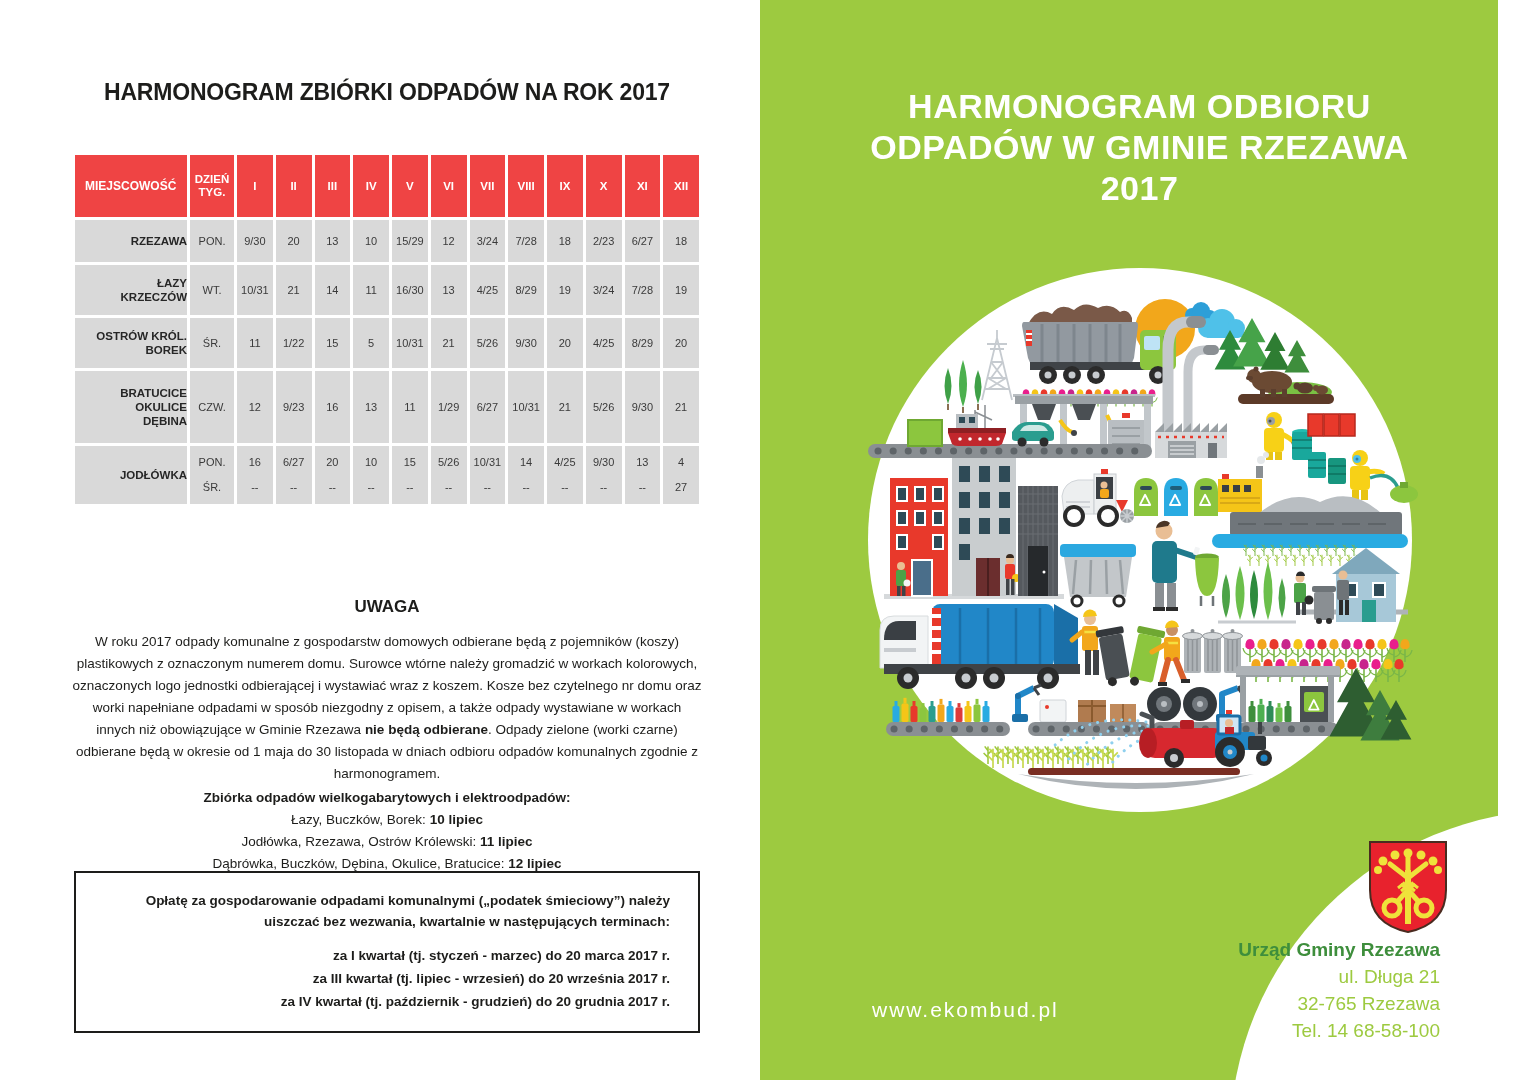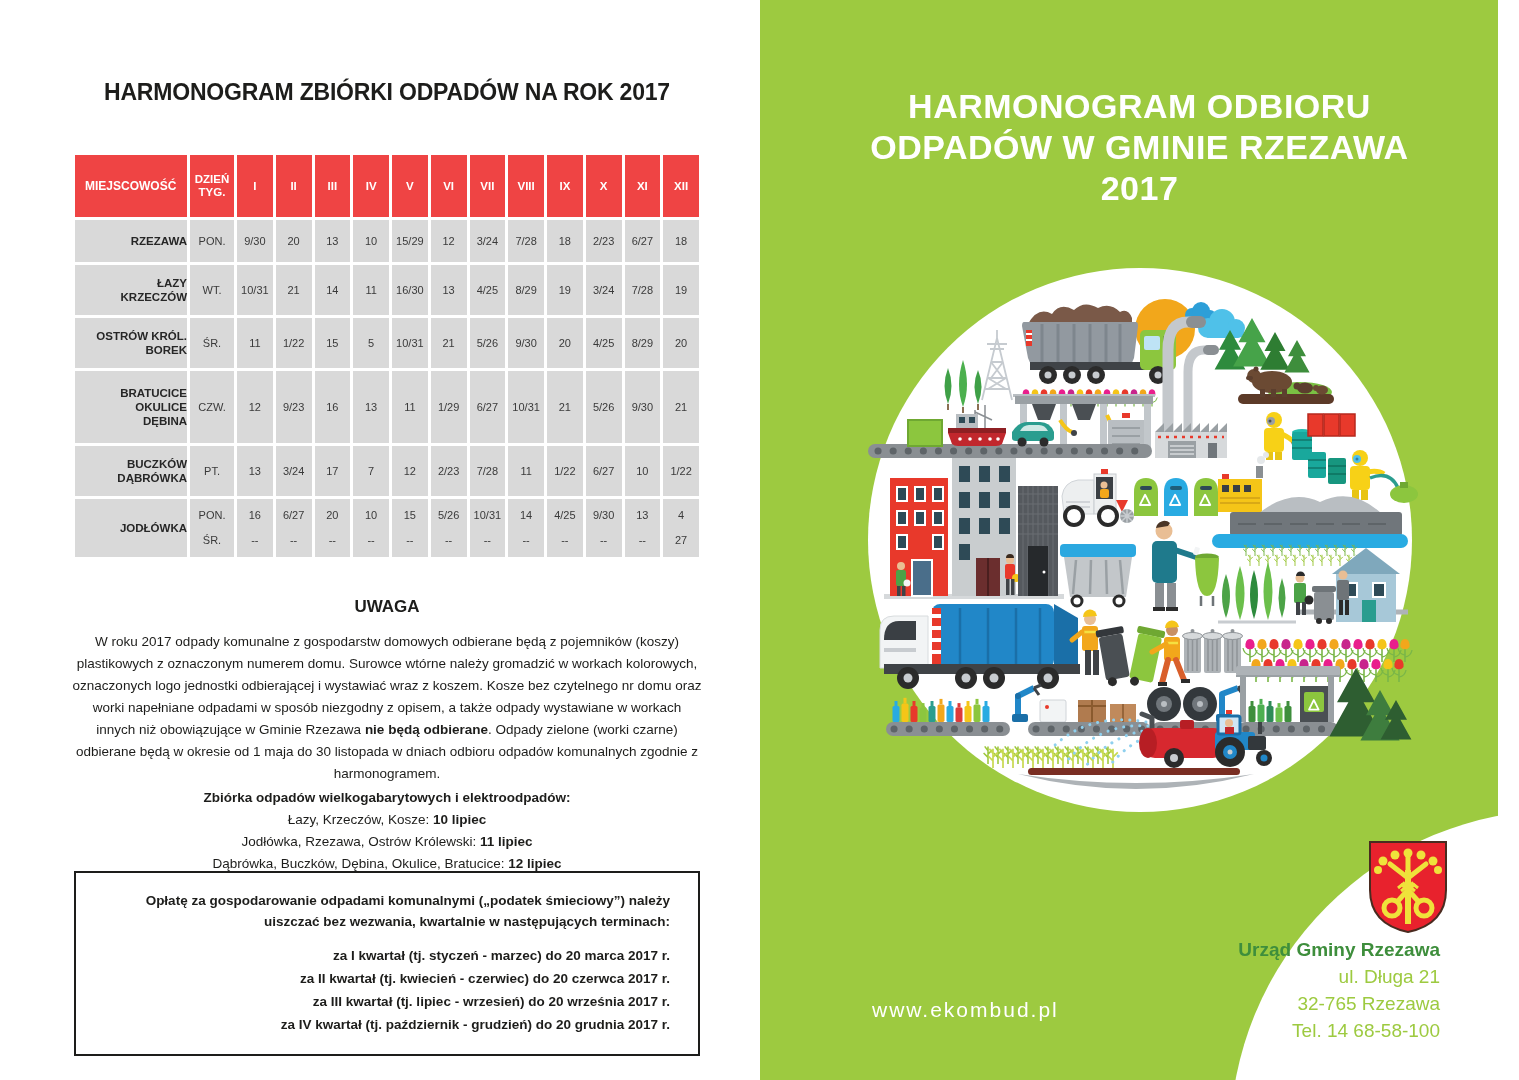--- a/index.html
+++ b/index.html
@@ -144,37 +144,20 @@
             <td class="val">13</td>
             <td class="val">11</td>
             <td class="val">1/29</td>
             <td class="val">6/27</td>
             <td class="val">10/31</td>
             <td class="val">21</td>
             <td class="val">5/26</td>
             <td class="val">9/30</td>
             <td class="val">21</td>
           </tr>
-          <tr class="r5">
-            <td class="place">BUCZKÓW
-DĄBRÓWKA</td>
-            <td class="day">PT.</td>
-            <td class="val">13</td>
-            <td class="val">3/24</td>
-            <td class="val">17</td>
-            <td class="val">7</td>
-            <td class="val">12</td>
-            <td class="val">2/23</td>
-            <td class="val">7/28</td>
-            <td class="val">11</td>
-            <td class="val">1/22</td>
-            <td class="val">6/27</td>
-            <td class="val">10</td>
-            <td class="val">1/22</td>
-          </tr>
           <tr class="r6">
             <td class="place">JODŁÓWKA</td>
             <td class="day">PON.
 ŚR.</td>
             <td class="val">16
 --</td>
             <td class="val">6/27
 --</td>
             <td class="val">20
 --</td>
@@ -200,29 +183,28 @@
         </tbody>
       </table>
 
       <div class="uwaga">
         <h2>UWAGA</h2>
         <p><span>W roku 2017 odpady komunalne z gospodarstw domowych odbierane będą z pojemników (koszy) plastikowych z oznaczonym numerem domu. Surowce wtórne należy gromadzić w workach kolorowych, oznaczonych logo jednostki odbierającej i wystawiać wraz z koszem. Kosze bez czytelnego nr domu oraz worki napełniane odpadami w sposób niezgodny z opisem, a także odpady wystawiane w workach innych niż obowiązujące w Gminie Rzezawa </span><b>nie będą odbierane</b><span>. Odpady zielone (worki czarne) odbierane będą w okresie od 1 maja do 30 listopada w dniach odbioru odpadów komunalnych zgodnie z harmonogramem.</span></p>
       </div>
 
       <div class="bulky">
         <div class="b-title">Zbiórka odpadów wielkogabarytowych i elektroodpadów:</div>
-        <div><span>Łazy, Krzeczów, Kosze: </span><b>10 lipiec</b></div>
+        <div><span>Łazy, Buczków, Borek: </span><b>10 lipiec</b></div>
         <div><span>Jodłówka, Rzezawa, Ostrów Królewski: </span><b>11 lipiec</b></div>
         <div><span>Dąbrówka, Buczków, Dębina, Okulice, Bratucice: </span><b>12 lipiec</b></div>
       </div>
 
       <div class="fee-box">
         <div class="intro">Opłatę za gospodarowanie odpadami komunalnymi („podatek śmieciowy”) należy uiszczać bez wezwania, kwartalnie w następujących terminach:</div>
         <div class="fee-line">za I kwartał (tj. styczeń - marzec) do 20 marca 2017 r.</div>
-        <div class="fee-line">za II kwartał (tj. kwiecień - czerwiec) do 20 czerwca 2017 r.</div>
         <div class="fee-line">za III kwartał (tj. lipiec - wrzesień) do 20 września 2017 r.</div>
         <div class="fee-line">za IV kwartał (tj. październik - grudzień) do 20 grudnia 2017 r.</div>
       </div>
     </div>
   </div>
 
   <div class="right-page">
 
     <svg class="illu" viewBox="0 0 759 1080">
       <defs>

